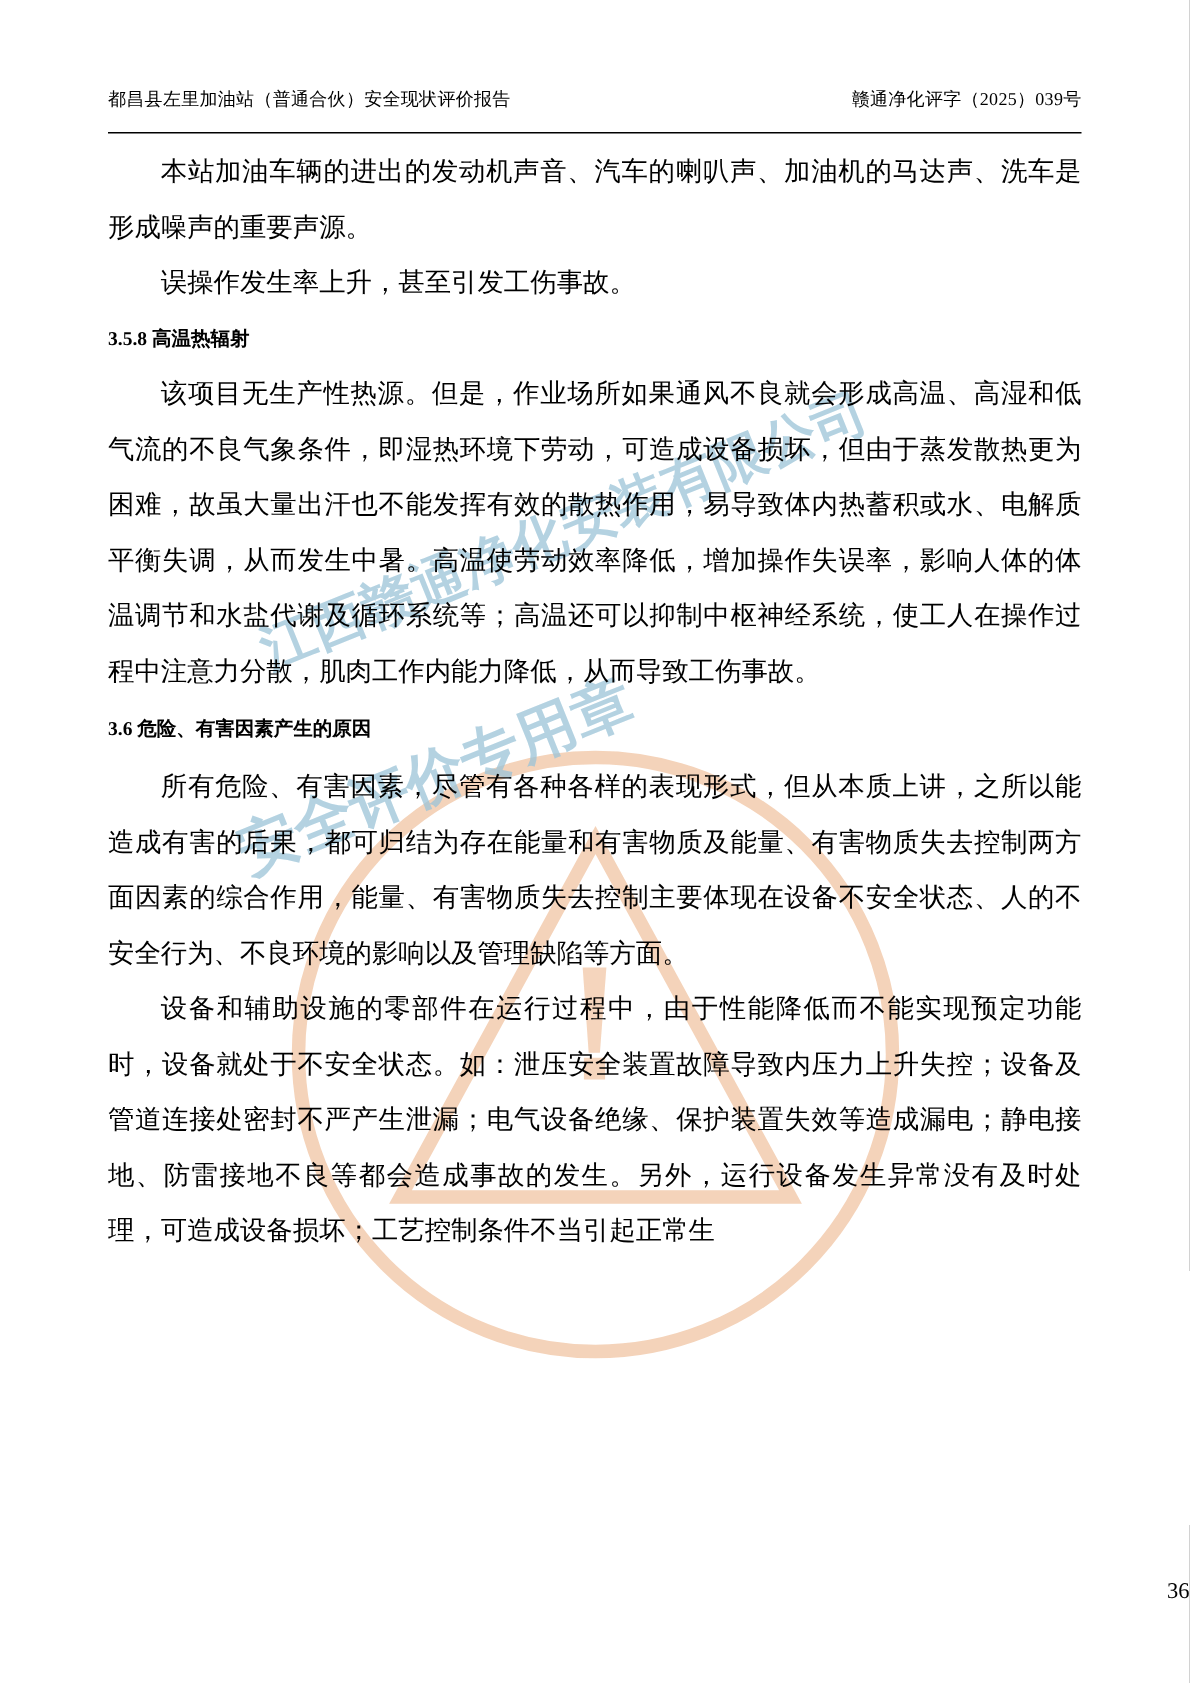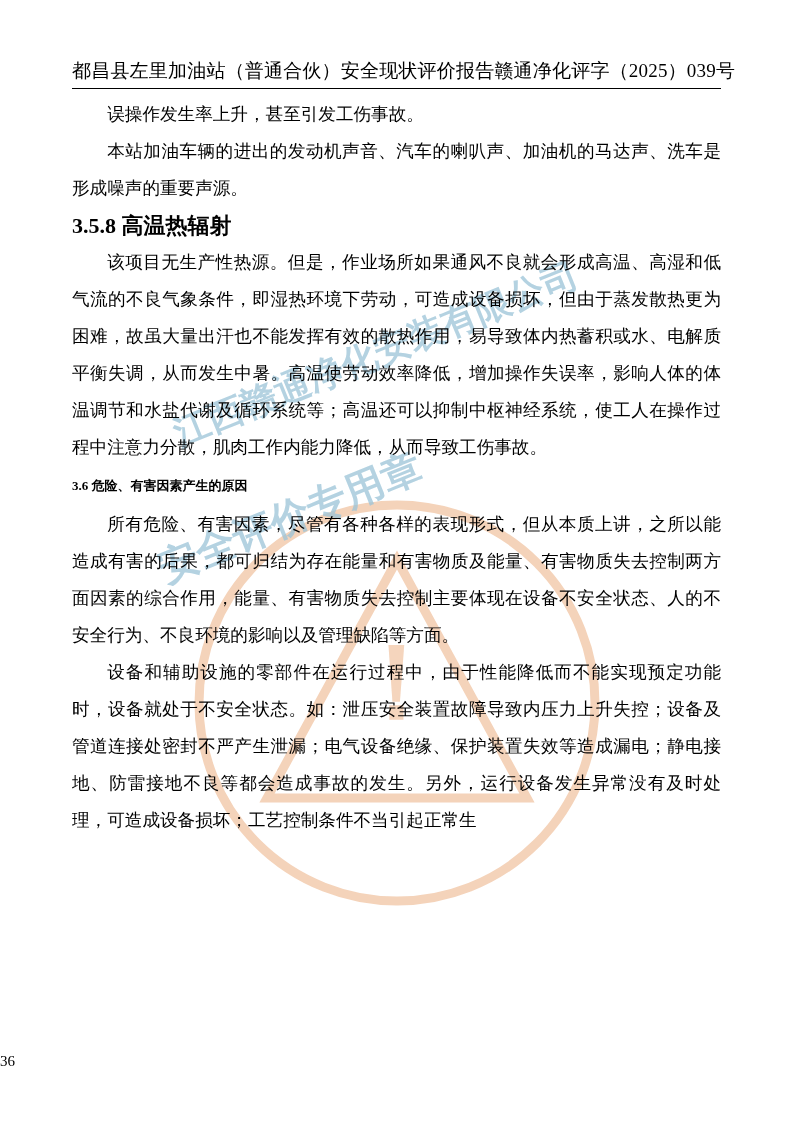--- a/index.html
+++ b/index.html
@@ -21,21 +21,21 @@
   
   .header {
     position: absolute;
     top: 58px;
     left: 72px;
     right: 72px;
     height: 30px;
     display: flex;
     justify-content: space-between;
     align-items: flex-start;
-    font-size: 19px;
+    font-size: 12px;
     letter-spacing: 0.2px;
     text-align: center;
   }
   .header-left { white-space: nowrap; }
   .header-right { white-space: nowrap; font-family: Liberation Serif, serif; }
   .header-rule {
     position: absolute;
     top: 88px;
     left: 72px;
     right: 72px;
@@ -54,38 +54,38 @@
     text-justify: inter-ideograph;
   }
   .content p {
     margin: 0;
   }
   .indent {
     text-indent: 2em;
   }
   .h-sub {
     margin: 2px 0 0 0;
-    font-size: 22px;
+    font-size: 13px;
     font-weight: bold;
     line-height: 37px;
   }
   .h-main {
     margin: 6px 0 0 0;
     font-size: 13px;
     font-weight: bold;
     line-height: 40px;
   }
 
   
   .page-number {
     position: absolute;
     bottom: 52px;
     left: 0;
     width: 100%;
-    text-align: left;
+    text-align: right;
     font-size: 15px;
     font-family: "Liberation Serif", serif;
   }
 
   
   .watermark {
     position: absolute;
     left: 50%;
     top: 468px;
     transform: translate(-50%, 0);
@@ -118,22 +118,22 @@
     <g stroke="#e8a06a" stroke-width="9" fill="none" opacity="0.85">
       <circle cx="235" cy="235" r="198"></circle>
     </g>
     <polygon points="235,92 365,330 105,330" fill="none" stroke="#e8a06a" stroke-width="9" opacity="0.85"></polygon>
     <text x="235" y="250" font-family="'Liberation Sans', sans-serif" font-size="104" font-weight="bold" fill="#e8a06a" opacity="0.8" text-anchor="middle">！</text>
   </svg>
   <div class="wm-text" style="left:160px; top:330px; font-size:36px; transform:rotate(-22deg); font-family:'Liberation Serif', serif;">江西赣通净化安装有限公司</div>
   <div class="wm-text" style="left:150px; top:490px; font-size:40px; transform:rotate(-22deg); font-family:'Liberation Serif', serif;">安全评价专用章</div>
 
   <div class="content">
+    <p class="indent">本站加油车辆的进出的发动机声音、汽车的喇叭声、加油机的马达声、洗车是形成噪声的重要声源。</p>
     <p class="indent">误操作发生率上升，甚至引发工伤事故。</p>
-    <p class="indent">本站加油车辆的进出的发动机声音、汽车的喇叭声、加油机的马达声、洗车是形成噪声的重要声源。</p>
     <p class="h-sub">3.5.8  高温热辐射</p>
     <p class="indent">该项目无生产性热源。但是，作业场所如果通风不良就会形成高温、高湿和低气流的不良气象条件，即湿热环境下劳动，可造成设备损坏，但由于蒸发散热更为困难，故虽大量出汗也不能发挥有效的散热作用，易导致体内热蓄积或水、电解质平衡失调，从而发生中暑。高温使劳动效率降低，增加操作失误率，影响人体的体温调节和水盐代谢及循环系统等；高温还可以抑制中枢神经系统，使工人在操作过程中注意力分散，肌肉工作内能力降低，从而导致工伤事故。</p>
     <p class="h-main">3.6 危险、有害因素产生的原因</p>
     <p class="indent">所有危险、有害因素，尽管有各种各样的表现形式，但从本质上讲，之所以能造成有害的后果，都可归结为存在能量和有害物质及能量、有害物质失去控制两方面因素的综合作用，能量、有害物质失去控制主要体现在设备不安全状态、人的不安全行为、不良环境的影响以及管理缺陷等方面。</p>
     <p class="indent">设备和辅助设施的零部件在运行过程中，由于性能降低而不能实现预定功能时，设备就处于不安全状态。如：泄压安全装置故障导致内压力上升失控；设备及管道连接处密封不严产生泄漏；电气设备绝缘、保护装置失效等造成漏电；静电接地、防雷接地不良等都会造成事故的发生。另外，运行设备发生异常没有及时处理，可造成设备损坏；工艺控制条件不当引起正常生</p>
   </div>
 
   <div class="page-number">36</div>
 
 </div>

